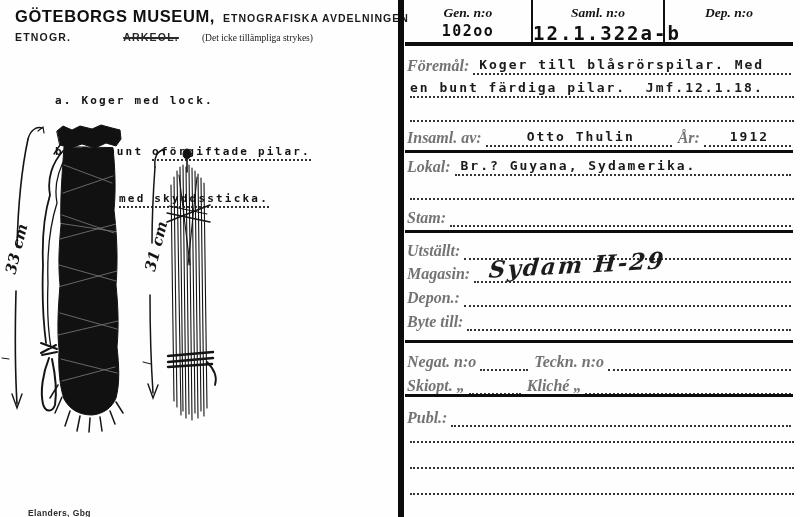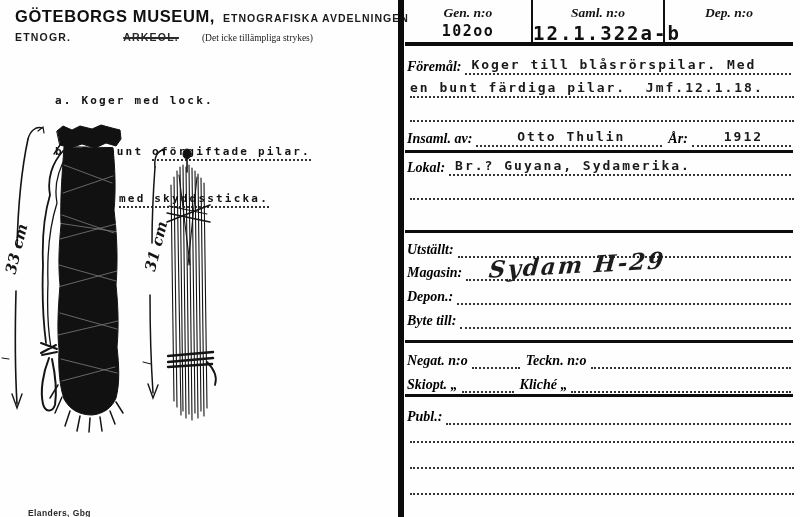--- a/index.html
+++ b/index.html
@@ -69,21 +69,21 @@
 
   .hr { position:absolute; left:0; width:388px; background:#0d0d0d; }
   .hr-header { top:42px; height:4px; }
   .hr-1 { top:150px; height:3px; }
   .hr-2 { top:230px; height:3px; }
   .hr-3 { top:340px; height:3px; }
   .hr-4 { top:394px; height:3px; }
 
   .row { position:absolute; left:2px; width:384px; display:flex; align-items:flex-end; }
   .flabel {
-    font-style:italic; font-weight:bold; font-size:14px; color:#000000;
+    font-style:italic; font-weight:bold; font-size:16px; color:#737373;
     white-space:nowrap; padding-right:4px; flex:0 0 auto;
   }
   .fvalue {
     flex:1 1 auto; border-bottom:2px dotted #333;
     font-family:"DejaVu Sans Mono", monospace; font-weight:bold;
     font-size:13px; letter-spacing:2px; color:#1a1a1a; white-space:pre;
     padding:0 2px 1px 6px; min-height:14px;
   }
   .fvalue.center { text-align:center; }
   .fvalue.fixed48 { flex:0 0 48px; }
@@ -257,20 +257,24 @@
       <span class="fvalue center">1912</span>
     </div>
     <div class="hr hr-1"></div>
 
     <div class="row" style="top:158px;">
       <span class="flabel">Lokal:</span>
       <span class="fvalue">Br.? Guyana, Sydamerika.</span>
     </div>
     <div class="fullrule" style="top:186px; height:14px;"></div>
 
+    <div class="row" style="top:209px;">
+      <span class="flabel">Stam:</span>
+      <span class="fvalue"></span>
+    </div>
     <div class="hr hr-2"></div>
 
     <div class="row" style="top:265px;">
       <span class="flabel">Magasin:</span>
       <span class="fvalue"></span>
     </div>
 
     <div class="row" style="top:242px;">
       <span class="flabel">Utställt:</span>
       <span class="fvalue"></span>

